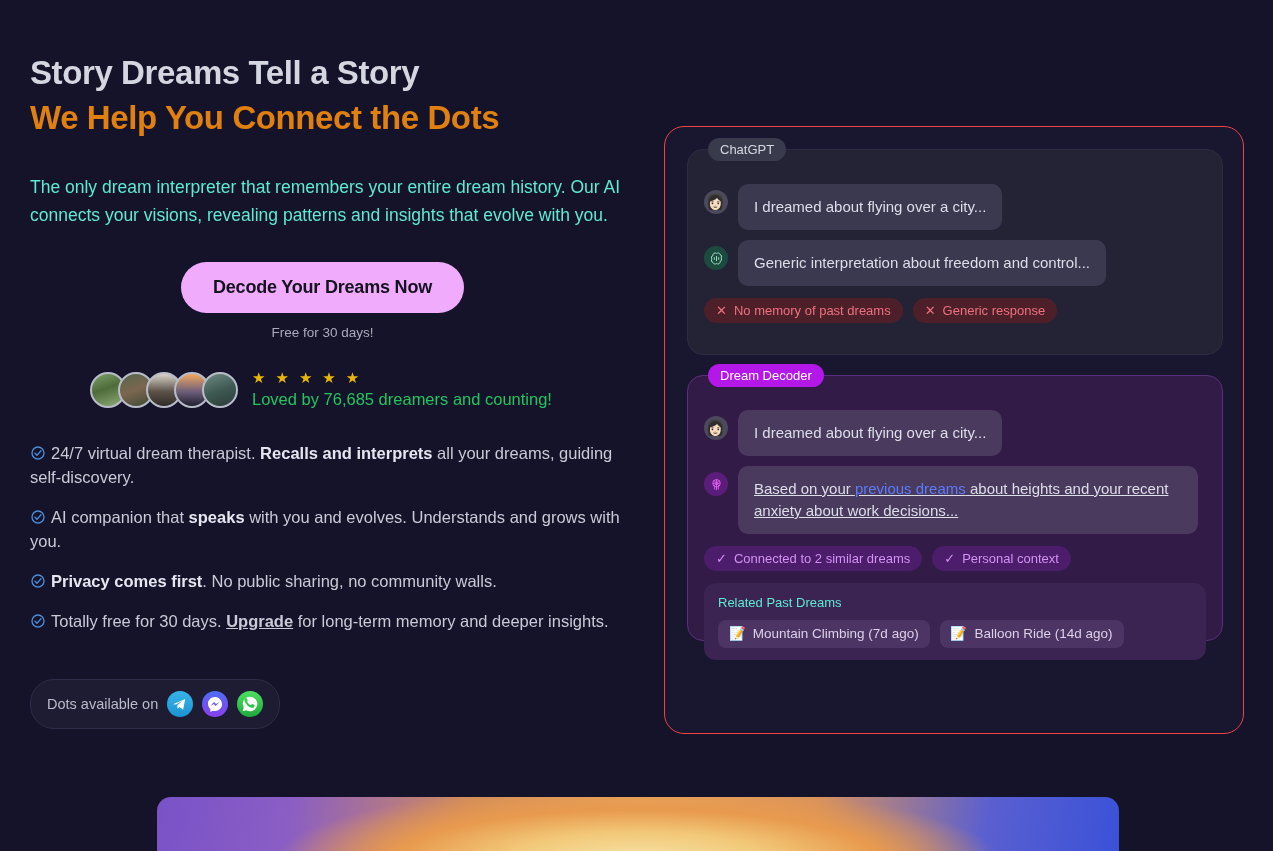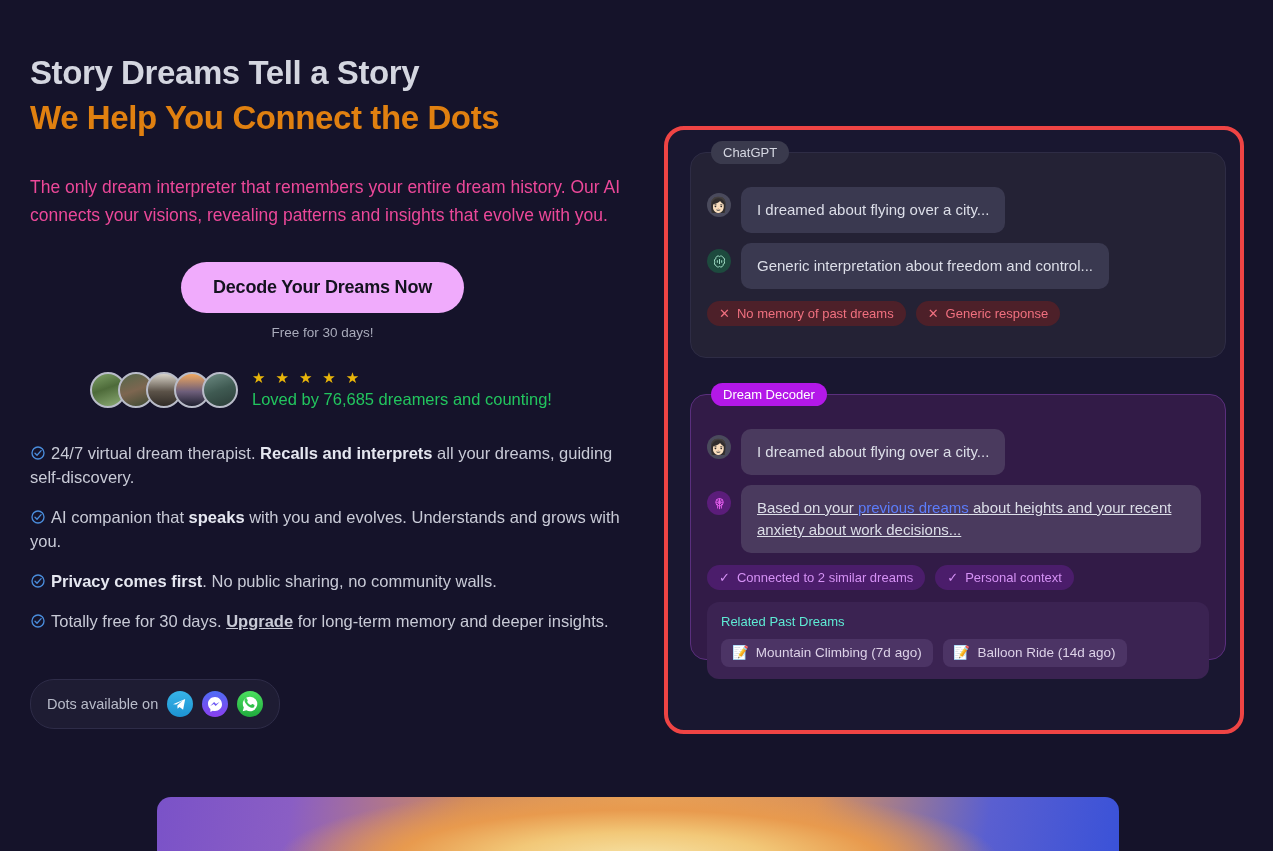--- a/index.html
+++ b/index.html
@@ -13,21 +13,21 @@
 
   
   .left { position: absolute; left: 30px; top: 50px; width: 615px; }
 
   .headline { font-size: 33px; font-weight: bold; letter-spacing: -0.4px; line-height: 45px; }
   .headline .l1 { color: #d4d6e0; display: block; }
   .headline .l2 { color: #e08010; display: block; }
 
   .subhead {
     margin-top: 33px;
-    font-size: 17.5px; line-height: 28px; color: #ec4899;
+    font-size: 17.5px; line-height: 28px; color: #5eead4;
     width: 600px;
   }
 
   .cta-wrap { margin-top: 33px; text-align: center; width: 585px; }
   .cta-btn {
     display: inline-block;
     background: #f0abfc; color: #14121f;
     font-size: 18px; font-weight: bold;
     padding: 15px 32px; border-radius: 28px;
     border: none; cursor: pointer;
@@ -79,33 +79,33 @@
   .chip-icon { width: 26px; height: 26px; border-radius: 50%; display: inline-block; position: relative; }
   .ic-telegram { background: linear-gradient(180deg,#37b4e8,#1d93d2); }
   .ic-messenger { background: linear-gradient(180deg,#4e6df5,#8a3ff0); }
   .ic-whatsapp { background: linear-gradient(180deg,#4ce05f,#1faa3d); }
   .chip-icon svg { position: absolute; left: 0; top: 0; }
 
   
   .right-panel {
     position: absolute; left: 664px; top: 126px;
     width: 580px; height: 608px;
-    border: 4px solid #ef4444; border-radius: 20px;
+    border: 1px solid #ef4444; border-radius: 20px;
     background: #191730;
   }
 
   .chat-card {
     position: absolute; border-radius: 16px;
   }
   .card-gpt {
     left: 22px; top: 22px; width: 536px; height: 206px;
     background: #242235; border: 1px solid #2e2c45;
   }
   .card-dream {
-    left: 22px; top: 264px; width: 536px; height: 266px;
+    left: 22px; top: 248px; width: 536px; height: 266px;
     background: #321b47; border: 1px solid #5a2f7d;
   }
 
   .tag {
     position: absolute; top: -12px; left: 20px;
     font-size: 13px; padding: 5px 12px; border-radius: 14px; line-height: 1;
   }
   .tag-gpt { background: #3a3a4d; color: #d5d7e2; }
   .tag-dream { background: #b318e8; color: #ffffff; }
 

